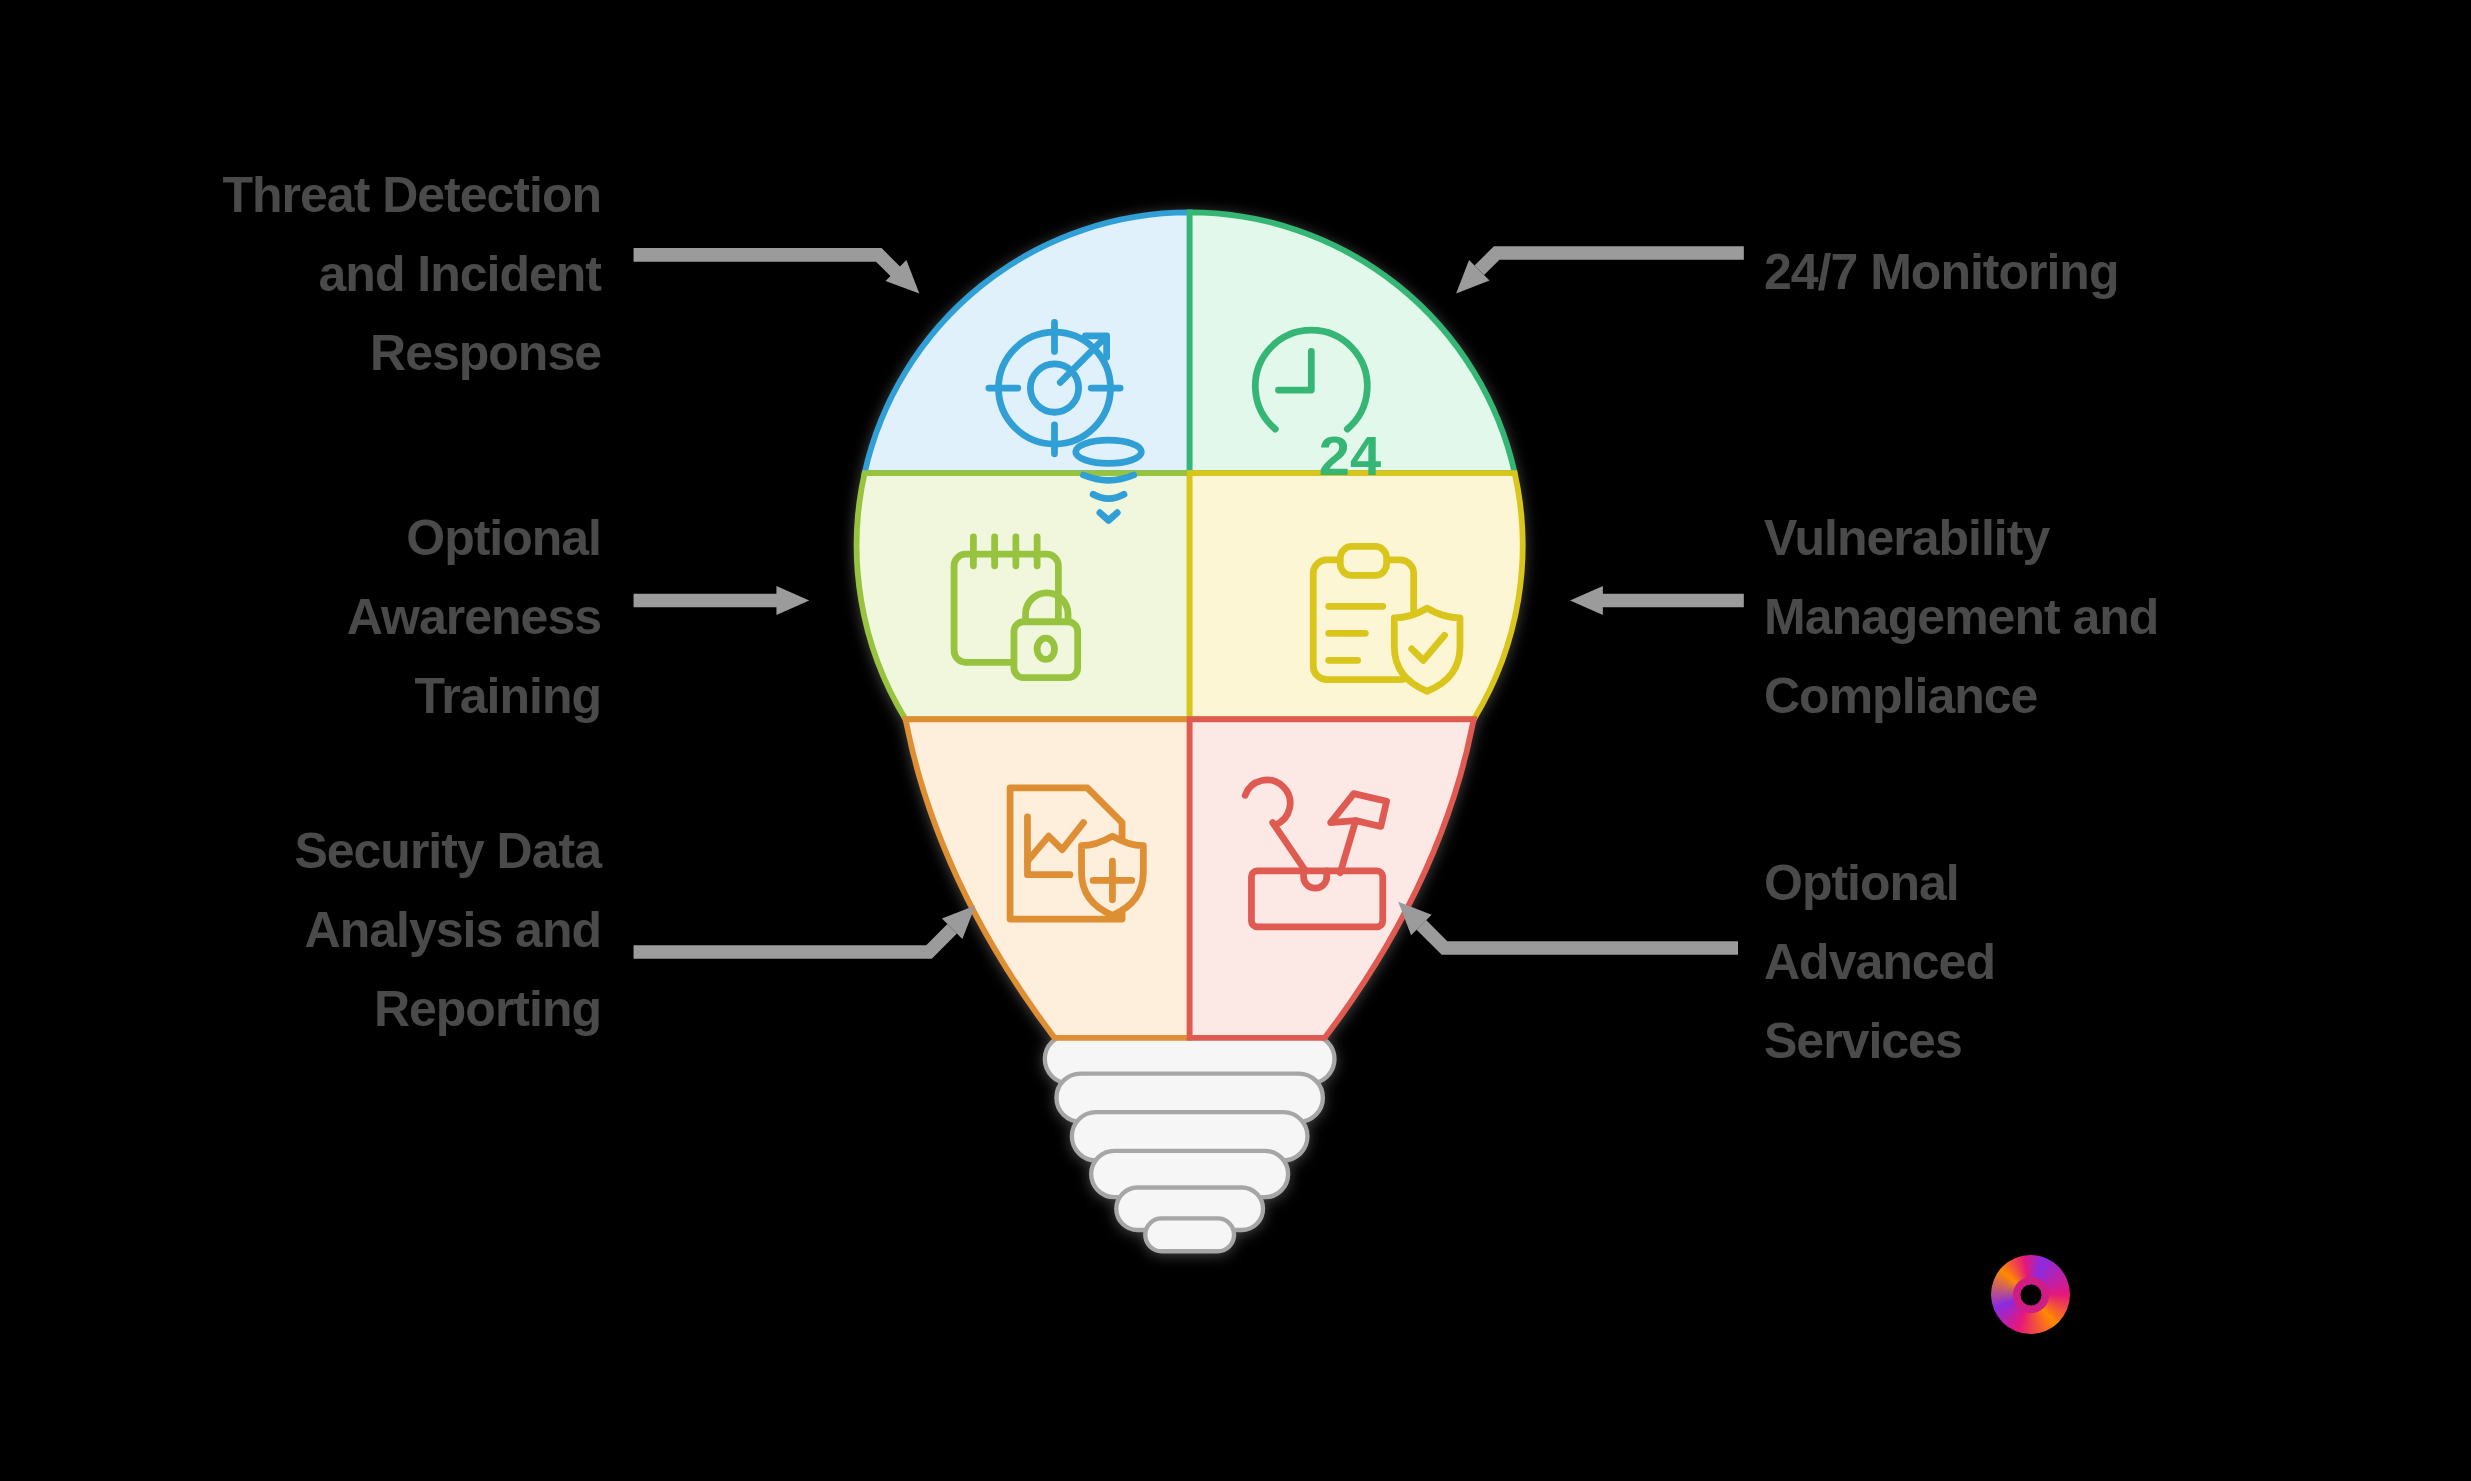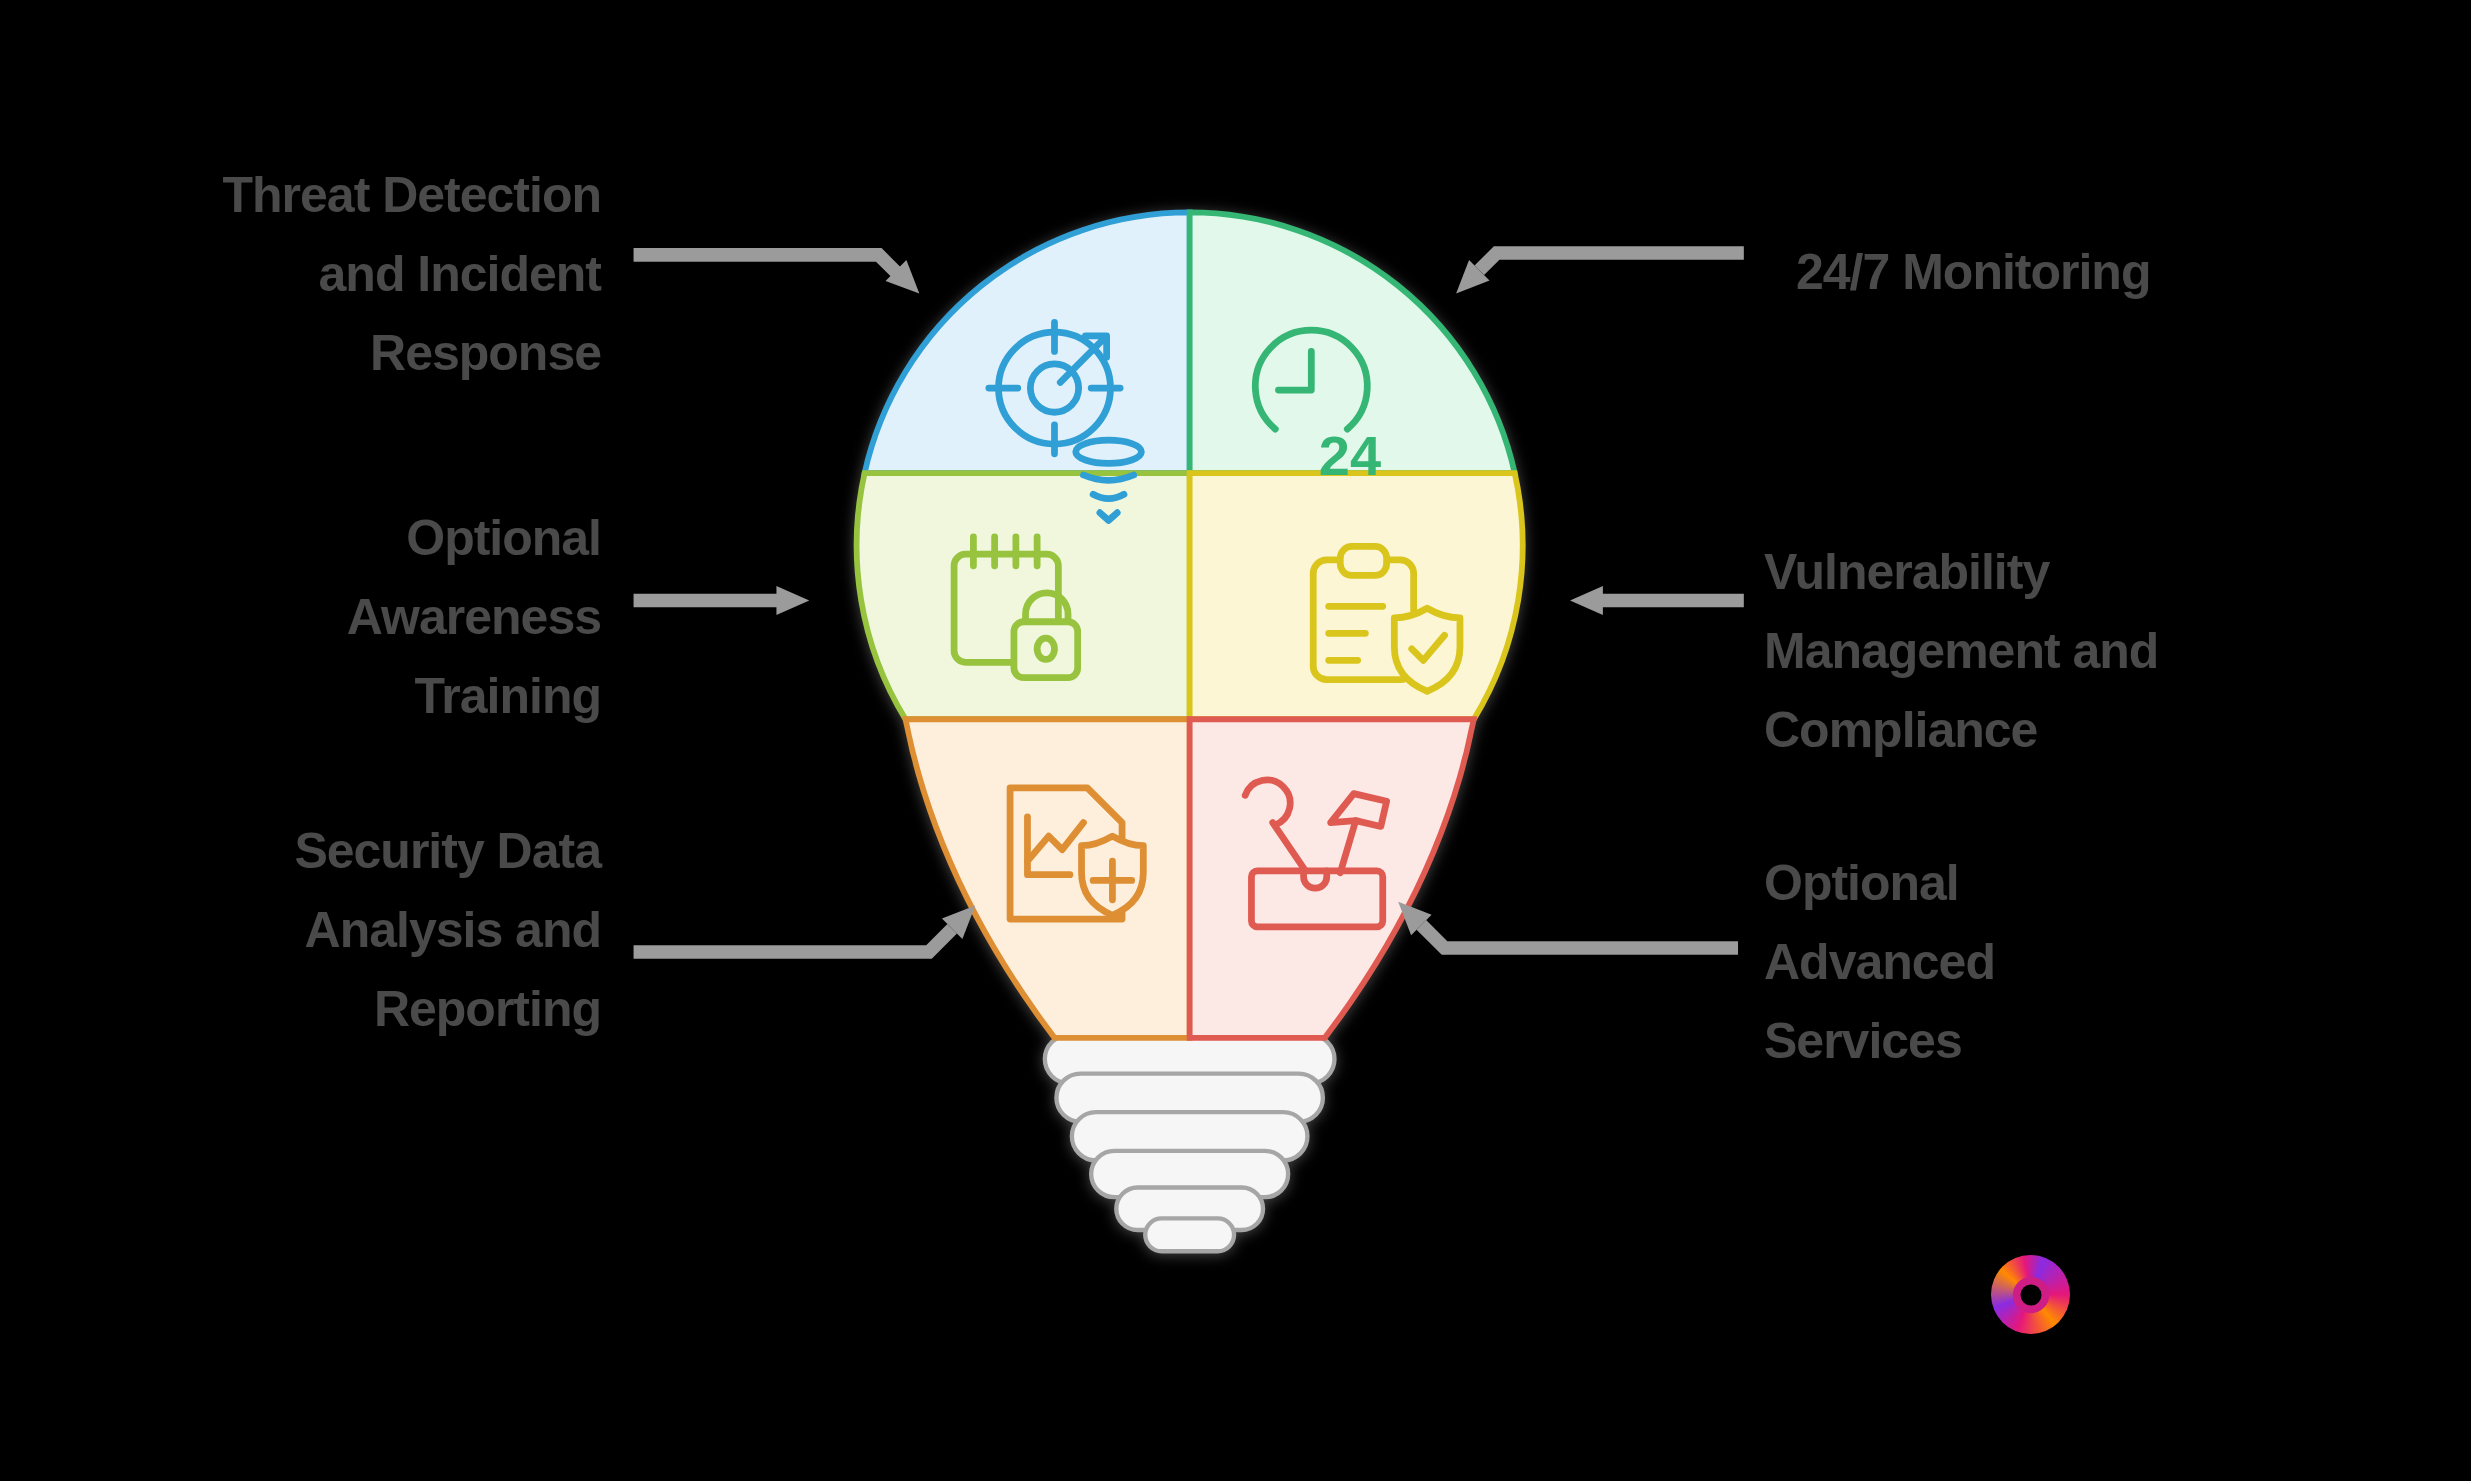--- a/index.html
+++ b/index.html
@@ -132,31 +132,31 @@
       <polygon points="1448,934 1482.6,947.4 1461.4,968.6" fill="#9b9b9b"></polygon>
     </g>
   </svg>
 
   <div class="label align-right" style="right:1871px; top:156px;">
     <div>Threat Detection</div>
     <div>and Incident</div>
     <div>Response</div>
   </div>
 
-  <div class="label" style="left:1764px; top:233px;margin-left:32px;">
+  <div class="label" style="left:1764px; top:233px;">
     <div>24/7 Monitoring</div>
   </div>
 
   <div class="label align-right" style="right:1871px; top:499px;">
     <div>Optional</div>
     <div>Awareness</div>
     <div>Training</div>
   </div>
 
-  <div class="label" style="left:1764px; top:499px;margin-top:34px;">
+  <div class="label" style="left:1764px; top:499px;">
     <div>Vulnerability</div>
     <div>Management and</div>
     <div>Compliance</div>
   </div>
 
   <div class="label align-right" style="right:1871px; top:804px;margin-top:8px;">
     <div>Security Data</div>
     <div>Analysis and</div>
     <div>Reporting</div>
   </div>

